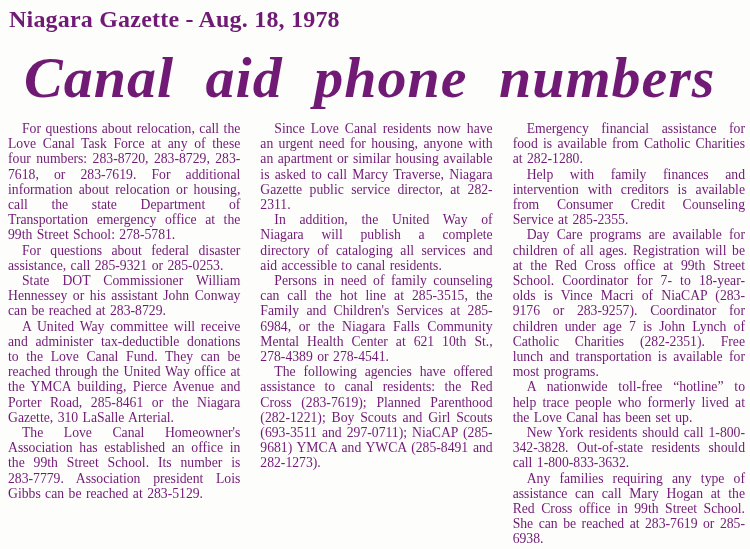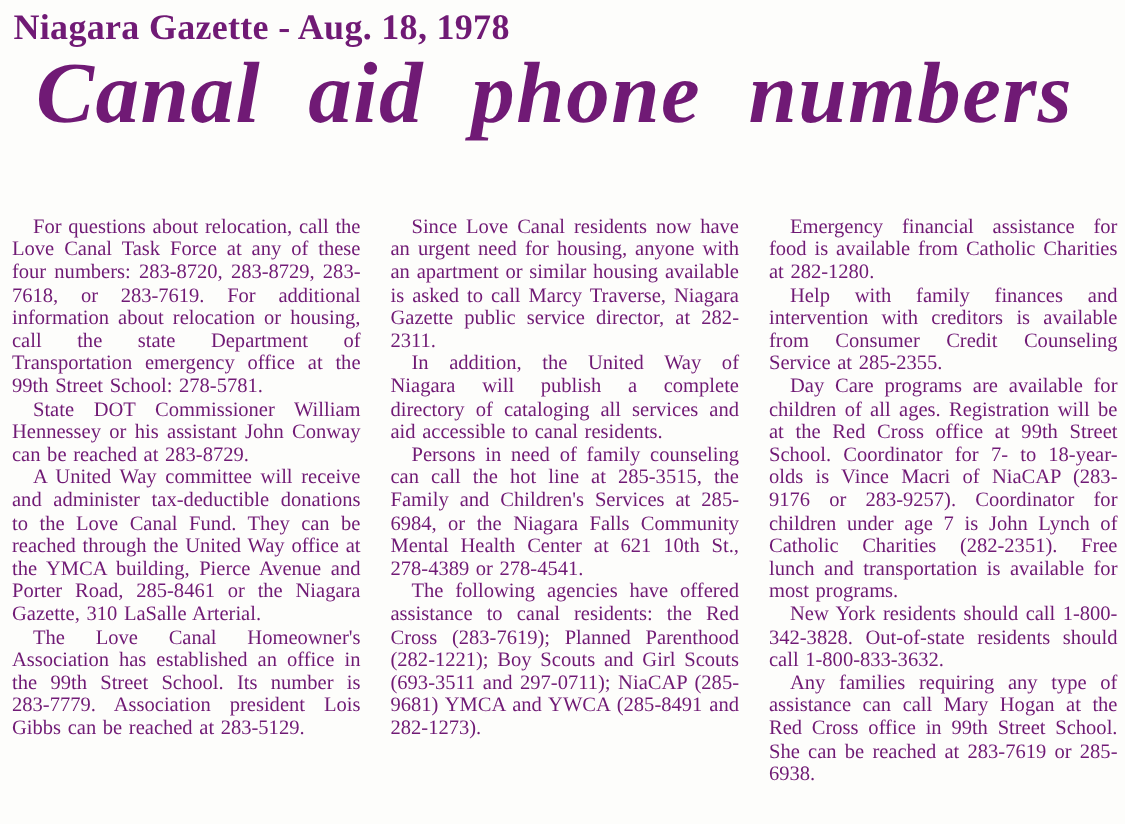--- a/index.html
+++ b/index.html
@@ -20,40 +20,39 @@
     position: absolute;
     top: 6px;
     left: 9px;
     font-size: 24px;
     letter-spacing: 0.2px;
     font-weight: 600;
     white-space: nowrap;
   }
   .headline {
     position: absolute;
-    top: 32px;
+    top: 48px;
     left: 24px;
     width: 722px;
     margin: 0;
     font-size: 58px;
     font-style: italic;
     font-weight: bold;
     letter-spacing: 1px;
     word-spacing: 16px;
     white-space: nowrap;
     line-height: 1.05;
   }
   .columns {
     position: absolute;
     top: 121px;
     left: 8px;
     width: 737px;
     display: flex;
     gap: 20px;
-    margin-top: 22px;
   }
   .col {
     flex: 1 1 0;
     min-width: 0;
     text-align: justify;
     font-size: 13.7px;
     line-height: 15.2px;
     word-spacing: 1px;
   }
   .col p {
@@ -67,34 +66,36 @@
 <div class="page">
 
   <div class="masthead">Niagara Gazette - Aug. 18, 1978</div>
 
   <h1 class="headline">Canal aid phone numbers</h1>
 
   <div class="columns">
 
     <div class="col">
       <p>For questions about relocation, call the Love Canal Task Force at any of these four numbers: 283-8720, 283-8729, 283-7618, or 283-7619. For additional information about relocation or housing, call the state Department of Transportation emergency office at the 99th Street School: 278-5781.</p>
+      <p>For questions about federal disaster assistance, call 285-9321 or 285-0253.</p>
       <p>State DOT Commissioner William Hennessey or his assistant John Conway can be reached at 283-8729.</p>
       <p>A United Way committee will receive and administer tax-deductible donations to the Love Canal Fund. They can be reached through the United Way office at the YMCA building, Pierce Avenue and Porter Road, 285-8461 or the Niagara Gazette, 310 LaSalle Arterial.</p>
       <p>The Love Canal Homeowner's Association has established an office in the 99th Street School. Its number is 283-7779. Association president Lois Gibbs can be reached at 283-5129.</p>
     </div>
 
     <div class="col">
       <p>Since Love Canal residents now have an urgent need for housing, anyone with an apartment or similar housing available is asked to call Marcy Traverse, Niagara Gazette public service director, at 282-2311.</p>
       <p>In addition, the United Way of Niagara will publish a complete directory of cataloging all services and aid accessible to canal residents.</p>
       <p>Persons in need of family counseling can call the hot line at 285-3515, the Family and Children's Services at 285-6984, or the Niagara Falls Community Mental Health Center at 621 10th St., 278-4389 or 278-4541.</p>
       <p>The following agencies have offered assistance to canal residents: the Red Cross (283-7619); Planned Parenthood (282-1221); Boy Scouts and Girl Scouts (693-3511 and 297-0711); NiaCAP (285-9681) YMCA and YWCA (285-8491 and 282-1273).</p>
     </div>
 
     <div class="col">
       <p>Emergency financial assistance for food is available from Catholic Charities at 282-1280.</p>
       <p>Help with family finances and intervention with creditors is available from Consumer Credit Counseling Service at 285-2355.</p>
       <p>Day Care programs are available for children of all ages. Registration will be at the Red Cross office at 99th Street School. Coordinator for 7- to 18-year-olds is Vince Macri of NiaCAP (283-9176 or 283-9257). Coordinator for children under age 7 is John Lynch of Catholic Charities (282-2351). Free lunch and transportation is available for most programs.</p>
+      <p>A nationwide toll-free “hotline” to help trace people who formerly lived at the Love Canal has been set up.</p>
       <p>New York residents should call 1-800-342-3828. Out-of-state residents should call 1-800-833-3632.</p>
       <p>Any families requiring any type of assistance can call Mary Hogan at the Red Cross office in 99th Street School. She can be reached at 283-7619 or 285-6938.</p>
     </div>
 
   </div>
 </div>
 
 </body></html>

